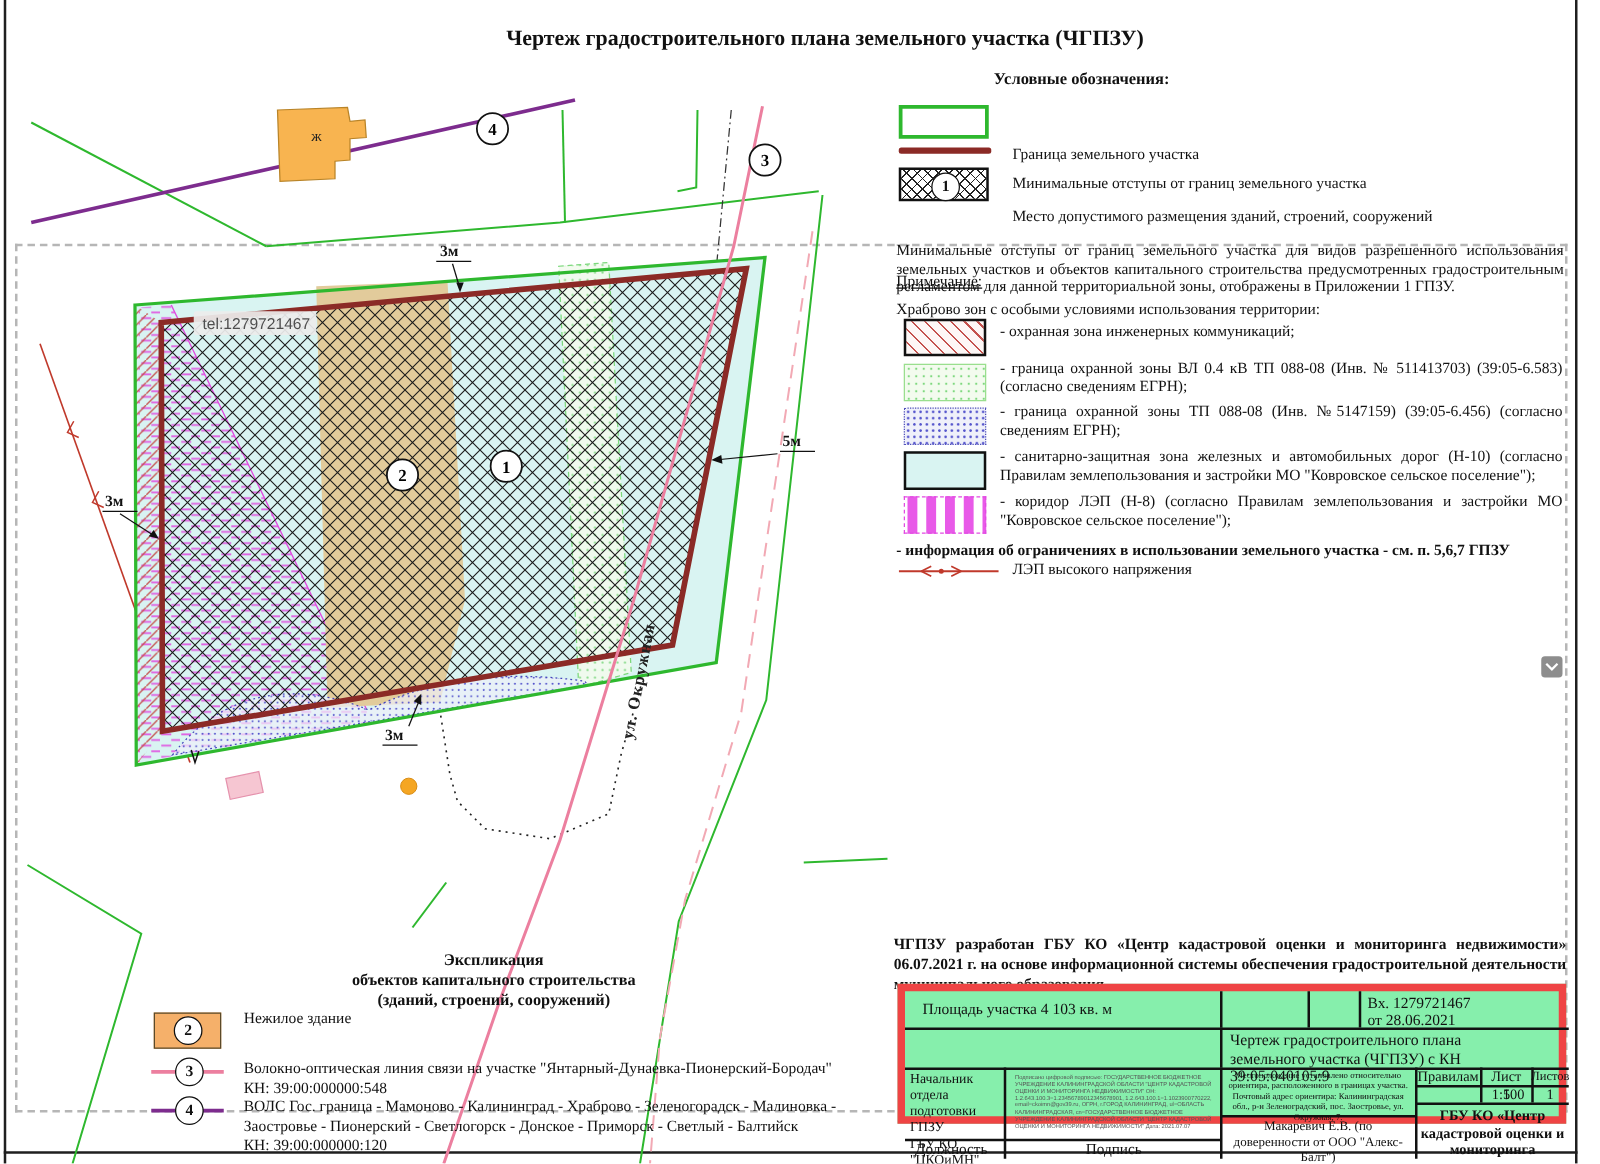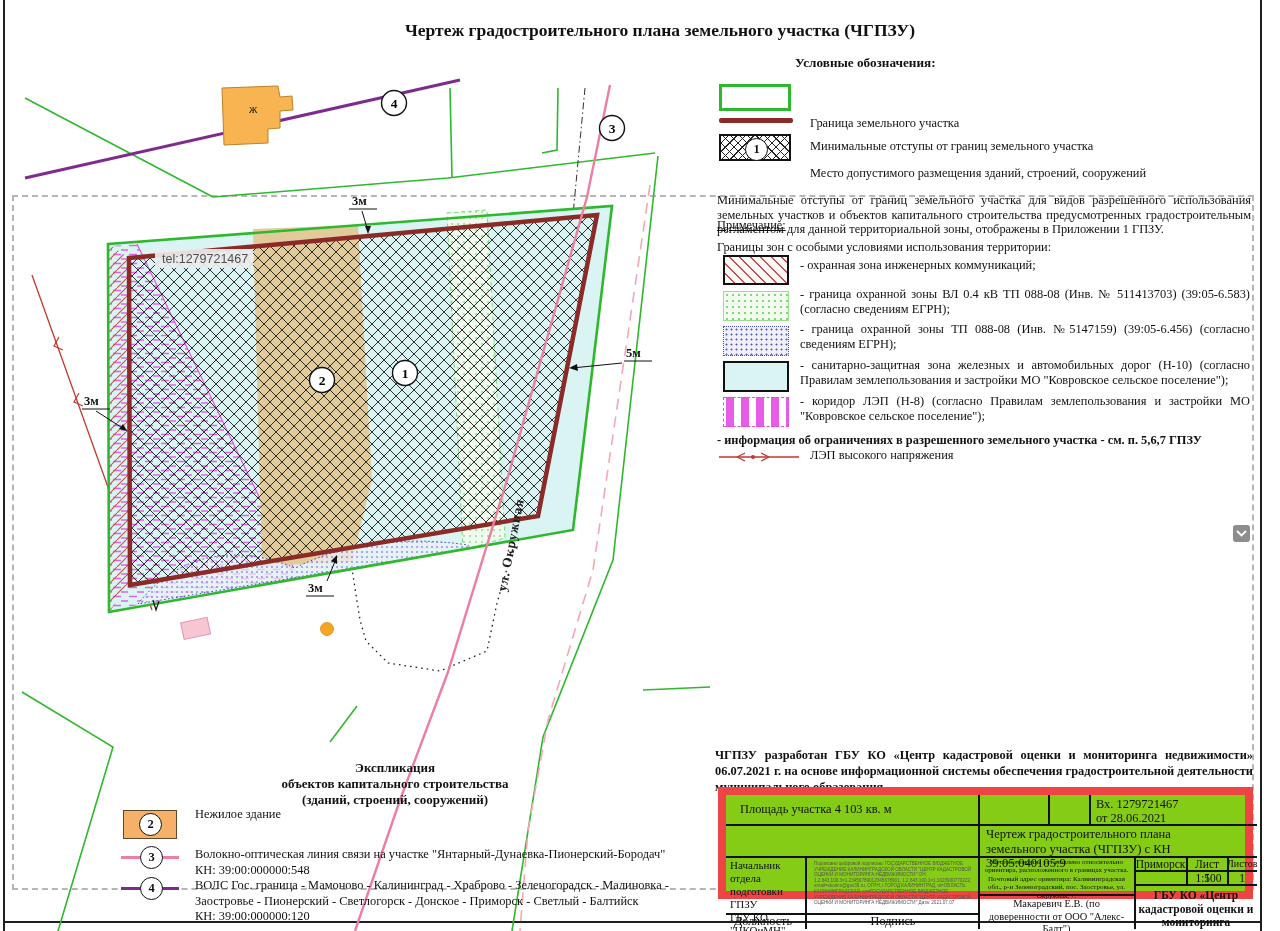--- a/index.html
+++ b/index.html
@@ -47,22 +47,22 @@
   .explic .t{position:absolute;left:0;width:560px;text-align:center;font-weight:bold;font-size:13px;}
   .ex-sw2{position:absolute;left:8px;top:55px;width:52px;height:27px;background:#f5b06a;
       border:1.2px solid #5a4a2a;}
   .ex-sw2 .badge{position:absolute;left:15px;top:2px;}
   .ex-line{position:absolute;left:6px;width:58px;height:3px;}
   .ex-line .badge{position:absolute;left:19px;top:-10px;}
   .ex-label{position:absolute;left:80px;width:510px;line-height:15.5px;}
   
   .foot-par{position:absolute;left:715px;top:747px;width:538px;z-index:3;font-weight:bold;
       font-size:12.4px;line-height:16px;text-align:justify;}
-  .tbl{position:absolute;left:718px;top:787px;width:535px;height:112px;background:#84cc16;
-      border:8px solid #ef4444;box-sizing:border-box;z-index:4;font-size:12.4px;}
+  .tbl{position:absolute;left:718px;top:787px;width:535px;height:112px;background:#86efac;
+      border:6px solid #ef4444;box-sizing:border-box;z-index:4;font-size:12.4px;}
   .tl{position:absolute;background:#111;}
   .tcell{position:absolute;}
   .pre{white-space:pre-line;}
   .stamp{font-size:4.6px;line-height:5.6px;color:#555;font-family:"Liberation Sans",sans-serif;
       overflow:hidden;}
   
   .chev-btn{position:absolute;left:1233px;top:525px;width:17px;height:17px;border-radius:3px;
       background:#8d8d8d;z-index:6;display:flex;align-items:center;justify-content:center;cursor:pointer;}
 </style>
 </head>
@@ -220,38 +220,38 @@
     <div class="sw sw-redline"></div>
     <div class="leg-label" style="top:61px;">Минимальные отступы от границ земельного участка</div>
 
     <div class="sw sw-hatch">
       <span class="badge">1</span>
     </div>
     <div class="leg-label" style="top:88px;">Место допустимого размещения зданий, строений, сооружений</div>
 
     <div class="note-head">Примечание:</div>
     <div class="note-text">Минимальные отступы от границ земельного участка для видов разрешенного использования земельных участков и объектов капитального строительства предусмотренных градостроительным регламентом для данной территориальной зоны, отображены в Приложении 1 ГПЗУ.</div>
-    <div class="zones-head">Границы зон с особыми условиями использования территории:</div>
+    <div class="zones-head">Храброво зон с особыми условиями использования территории:</div>
 
     <div class="zsw zsw-1"></div>
     <div class="z-label" style="top:206px;">- охранная зона инженерных коммуникаций;</div>
 
     <div class="zsw zsw-2"></div>
     <div class="z-label" style="top:235px;">- граница охранной зоны ВЛ 0.4 кВ ТП 088-08 (Инв. № 511413703) (39:05-6.583) (согласно сведениям ЕГРН);</div>
 
     <div class="zsw zsw-3"></div>
     <div class="z-label" style="top:270px;">- граница охранной зоны ТП 088-08 (Инв. №5147159) (39:05-6.456) (согласно сведениям ЕГРН);</div>
 
     <div class="zsw zsw-4"></div>
     <div class="z-label" style="top:306px;">- санитарно-защитная зона железных и автомобильных дорог (Н-10) (согласно Правилам землепользования и застройки МО "Ковровское сельское поселение");</div>
 
     <div class="zsw zsw-5"></div>
     <div class="z-label" style="top:342px;">- коридор ЛЭП (Н-8) (согласно Правилам землепользования и застройки МО "Ковровское сельское поселение");</div>
 
-    <div class="restrict">- информация об ограничениях в разрешенного земельного участка - см. п. 5,6,7 ГПЗУ</div>
+    <div class="restrict">- информация об ограничениях в использовании земельного участка - см. п. 5,6,7 ГПЗУ</div>
 
     <div class="lep-row">
       <svg width="80" height="14" viewBox="0 0 80 14">
         <line x1="0" y1="7" x2="80" y2="7" stroke="#c0392b" stroke-width="1.5"></line>
         <path d="M18,7 L26,3 M18,7 L26,11" stroke="#c0392b" stroke-width="1.3" fill="none"></path>
         <circle cx="34" cy="7" r="2" fill="#c0392b"></circle>
         <path d="M50,7 L42,3 M50,7 L42,11" stroke="#c0392b" stroke-width="1.3" fill="none"></path>
       </svg>
     </div>
     <div class="lep-label">ЛЭП высокого напряжения</div>
@@ -315,21 +315,21 @@
 ГБУ КО
 "ЦКОиМН"</div>
     <div class="tcell" style="left:8px;top:119px;font-size:12.2px;">Должность</div>
 
     <div class="tcell stamp" style="left:88px;top:66px;width:158px;height:50px;">Подписано цифровой подписью: ГОСУДАРСТВЕННОЕ БЮДЖЕТНОЕ УЧРЕЖДЕНИЕ КАЛИНИНГРАДСКОЙ ОБЛАСТИ "ЦЕНТР КАДАСТРОВОЙ ОЦЕНКИ И МОНИТОРИНГА НЕДВИЖИМОСТИ" ОН: 1.2.643.100.3=1.23456789012345678901, 1.2.643.100.1=1.1023900770222, email=ckoimn@gov39.ru, ОГРН, г.ГОРОД КАЛИНИНГРАД, ul=ОБЛАСТЬ КАЛИНИНГРАДСКАЯ, cn=ГОСУДАРСТВЕННОЕ БЮДЖЕТНОЕ УЧРЕЖДЕНИЕ КАЛИНИНГРАДСКОЙ ОБЛАСТИ "ЦЕНТР КАДАСТРОВОЙ ОЦЕНКИ И МОНИТОРИНГА НЕДВИЖИМОСТИ" Дата: 2021.07.07</div>
     <div class="tcell" style="left:88px;top:119px;width:158px;text-align:center;font-size:12.2px;">Подпись</div>
 
     <div class="tcell" style="left:256px;top:63px;width:149px;font-size:7px;line-height:8.4px;text-align:center;">Местоположение установлено относительно ориентира, расположенного в границах участка. Почтовый адрес ориентира: Калининградская обл., р-н Зеленоградский, пос. Заостровье, ул. Окружная, 7.</div>
     <div class="tcell" style="left:256px;top:103px;width:149px;font-size:10.4px;line-height:12.5px;text-align:center;">Макаревич Е.В. (по доверенности от ООО "Алекс-Балт")</div>
 
-    <div class="tcell" style="left:409px;top:63px;width:51px;text-align:center;font-size:11.5px;">Приморск</div>
+    <div class="tcell" style="left:409px;top:63px;width:51px;text-align:center;font-size:11.5px;">Правилам</div>
     <div class="tcell" style="left:461px;top:63px;width:40px;text-align:center;font-size:11.5px;">Лист</div>
     <div class="tcell" style="left:501px;top:63px;width:30px;text-align:center;font-size:10px;">Листов</div>
     <div class="tcell" style="left:409px;top:77px;width:51px;text-align:center;font-size:11.5px;padding-left:48px;">1:500</div>
     <div class="tcell" style="left:461px;top:77px;width:40px;text-align:center;font-size:11.5px;">1</div>
     <div class="tcell" style="left:501px;top:77px;width:30px;text-align:center;font-size:11.5px;">1</div>
     <div class="tcell" style="left:412px;top:94px;width:116px;text-align:center;font-size:11.5px;font-weight:bold;line-height:13.5px;">ГБУ КО «Центр кадастровой оценки и мониторинга недвижимости»</div>
   </div>
 
   <div class="chev-btn">
     <svg width="11" height="7" viewBox="0 0 11 7">

